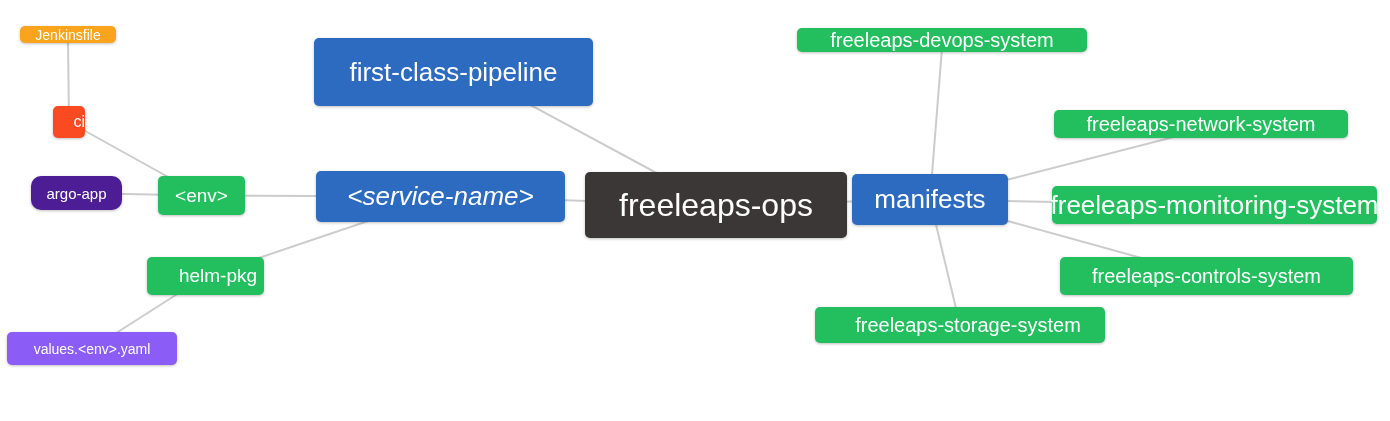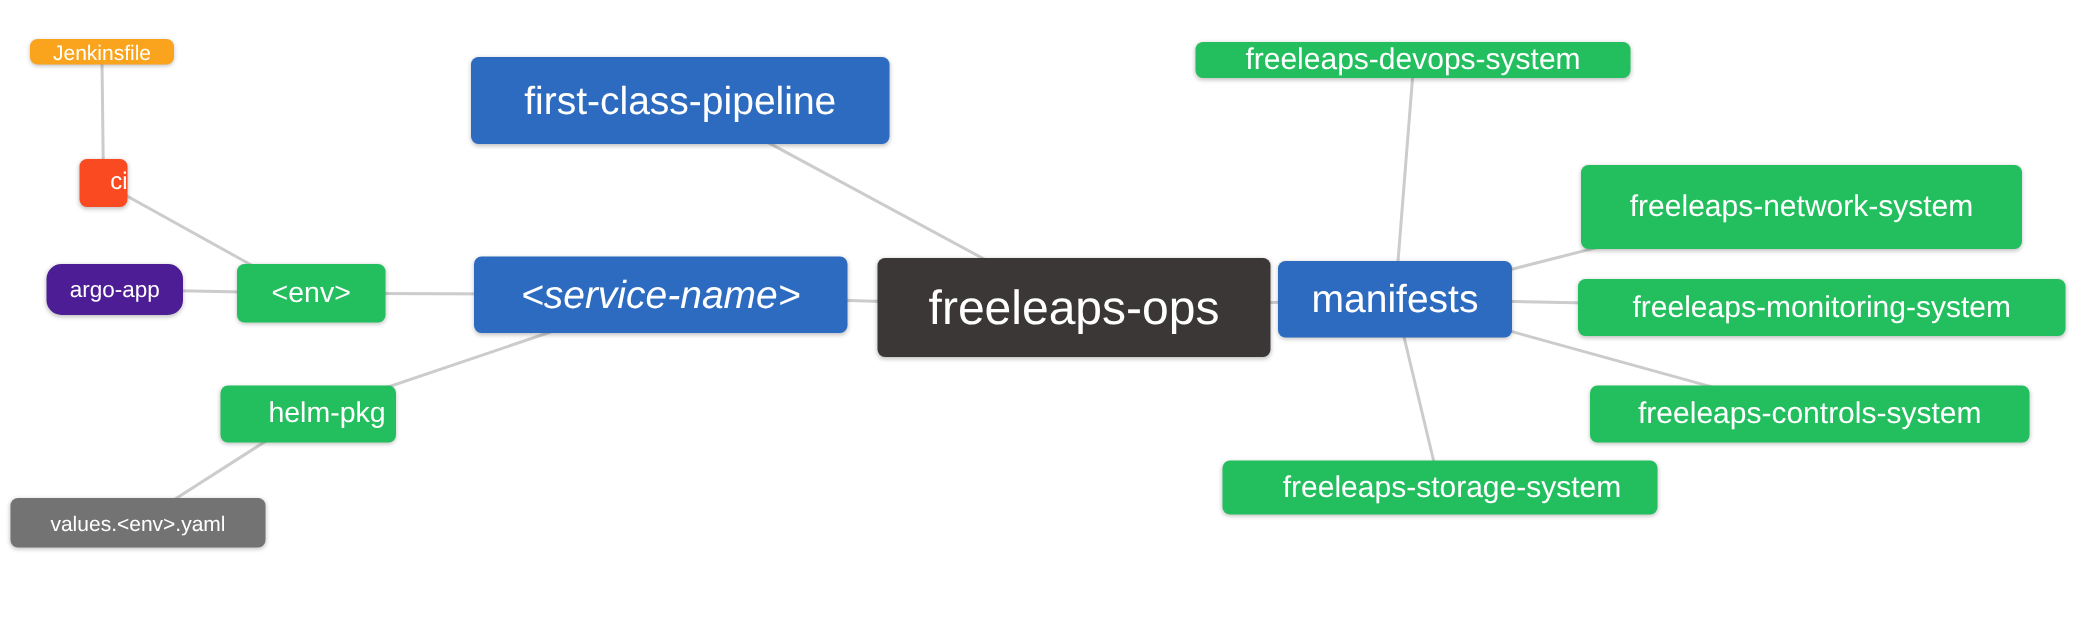--- a/index.html
+++ b/index.html
@@ -64,48 +64,48 @@
   <div id="nodes-layer">
       <div class="mm-node" style="left: 20px; top: 26px; width: 96px; height: 17px; background: rgb(249, 164, 28); color: rgb(255, 255, 255); font-size: 14px;">
         <span class="mm-label">Jenkinsfile</span>
       </div>
       <div class="mm-node" style="left: 53px; top: 106px; width: 32px; height: 32px; background: rgb(249, 74, 33); color: rgb(255, 255, 255); font-size: 16px; justify-content: flex-end;">
         <span class="mm-label">ci</span>
       </div>
       <div class="mm-node" style="left: 31px; top: 176px; width: 91px; height: 34px; background: #4c1d95; color: rgb(255, 255, 255); font-size: 15px; border-radius: 10px;">
         <span class="mm-label">argo-app</span>
       </div>
-      <div class="mm-node" style="left: 158px; top: 176px; width: 99px; height: 39px; background: rgb(35, 191, 95); color: rgb(255, 255, 255); font-size: 19px;">
+      <div class="mm-node" style="left: 158px; top: 176px; width: 87px; height: 39px; background: rgb(35, 191, 95); color: rgb(255, 255, 255); font-size: 19px;">
         <span class="mm-label">&lt;env&gt;</span>
       </div>
       <div class="mm-node" style="left: 147px; top: 257px; width: 117px; height: 38px; background: rgb(35, 191, 95); color: rgb(255, 255, 255); font-size: 19px; padding-left: 25px;">
         <span class="mm-label">helm-pkg</span>
       </div>
-      <div class="mm-node" style="left: 7px; top: 332px; width: 170px; height: 33px; background: #737373; color: rgb(255, 255, 255); font-size: 14px;">
+      <div class="mm-node" style="left: 7px; top: 332px; width: 170px; height: 33px; background: #8b5cf6; color: rgb(255, 255, 255); font-size: 14px;">
         <span class="mm-label">values.&lt;env&gt;.yaml</span>
       </div>
       <div class="mm-node" style="left: 316px; top: 171px; width: 249px; height: 51px; background: rgb(45, 107, 193); color: rgb(255, 255, 255); font-size: 26px; font-style: italic;">
         <span class="mm-label">&lt;service-name&gt;</span>
       </div>
-      <div class="mm-node" style="left: 314px; top: 38px; width: 279px; height: 58px; background: rgb(45, 107, 193); color: rgb(255, 255, 255); font-size: 26px;">
+      <div class="mm-node" style="left: 314px; top: 38px; width: 279px; height: 68px; background: rgb(45, 107, 193); color: rgb(255, 255, 255); font-size: 26px;">
         <span class="mm-label">first-class-pipeline</span>
       </div>
       <div class="mm-node" style="left: 585px; top: 172px; width: 262px; height: 66px; background: rgb(59, 55, 55); color: rgb(255, 255, 255); font-size: 32px;">
         <span class="mm-label">freeleaps-ops</span>
       </div>
       <div class="mm-node" style="left: 852px; top: 174px; width: 156px; height: 51px; background: rgb(45, 107, 193); color: rgb(255, 255, 255); font-size: 26px;">
         <span class="mm-label">manifests</span>
       </div>
       <div class="mm-node" style="left: 797px; top: 28px; width: 290px; height: 24px; background: rgb(35, 191, 95); color: rgb(255, 255, 255); font-size: 20px;">
         <span class="mm-label">freeleaps-devops-system</span>
       </div>
-      <div class="mm-node" style="left: 1054px; top: 110px; width: 294px; height: 56px; background: rgb(35, 191, 95); color: rgb(255, 255, 255); font-size: 20px;">
+      <div class="mm-node" style="left: 1054px; top: 110px; width: 294px; height: 28px; background: rgb(35, 191, 95); color: rgb(255, 255, 255); font-size: 20px;">
         <span class="mm-label">freeleaps-network-system</span>
       </div>
-      <div class="mm-node" style="left: 1052px; top: 186px; width: 325px; height: 38px; background: rgb(35, 191, 95); color: rgb(255, 255, 255); font-size: 20px;">
+      <div class="mm-node" style="left: 1052px; top: 186px; width: 325px; height: 38px; background: rgb(35, 191, 95); color: rgb(255, 255, 255); font-size: 26px;">
         <span class="mm-label">freeleaps-monitoring-system</span>
       </div>
       <div class="mm-node" style="left: 1060px; top: 257px; width: 293px; height: 38px; background: rgb(35, 191, 95); color: rgb(255, 255, 255); font-size: 20px;">
         <span class="mm-label">freeleaps-controls-system</span>
       </div>
       <div class="mm-node" style="left: 815px; top: 307px; width: 290px; height: 36px; background: rgb(35, 191, 95); color: rgb(255, 255, 255); font-size: 20px; padding-left: 16px;">
         <span class="mm-label">freeleaps-storage-system</span>
       </div>
     </div>
 </div>

